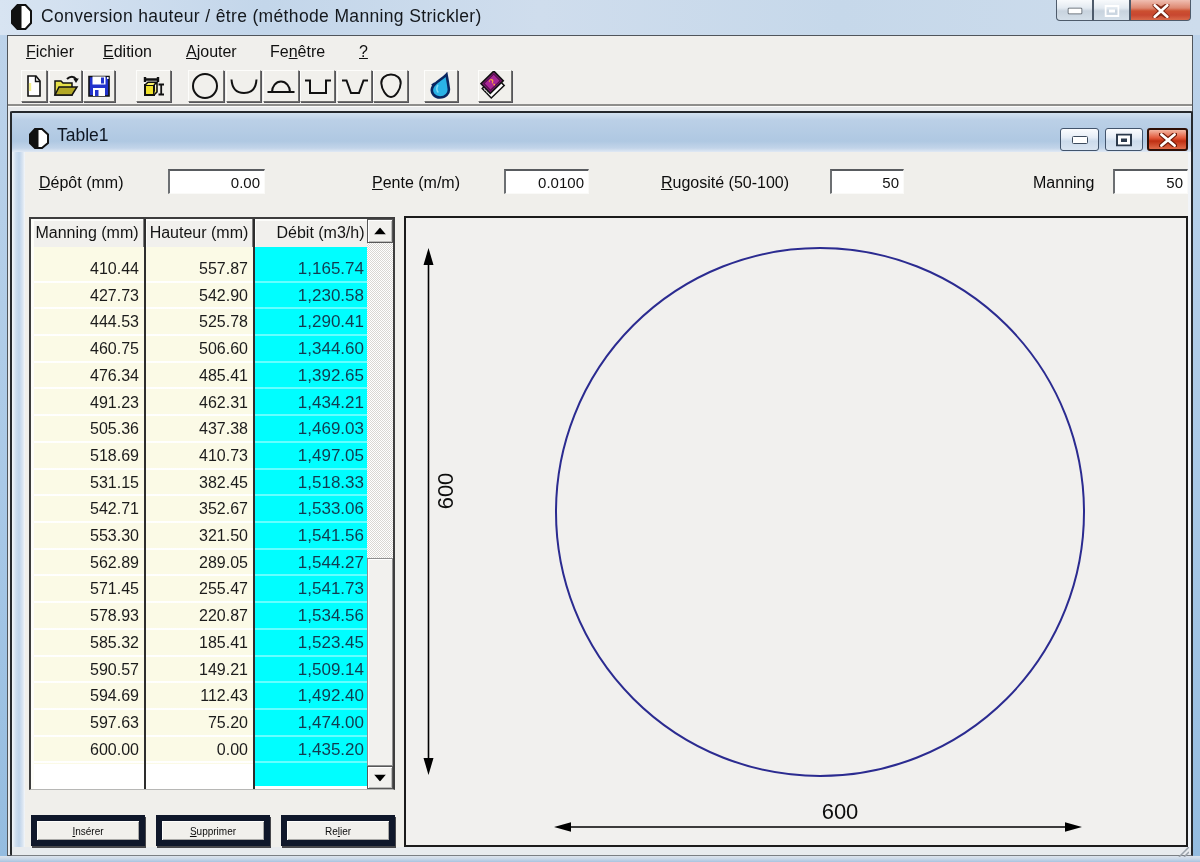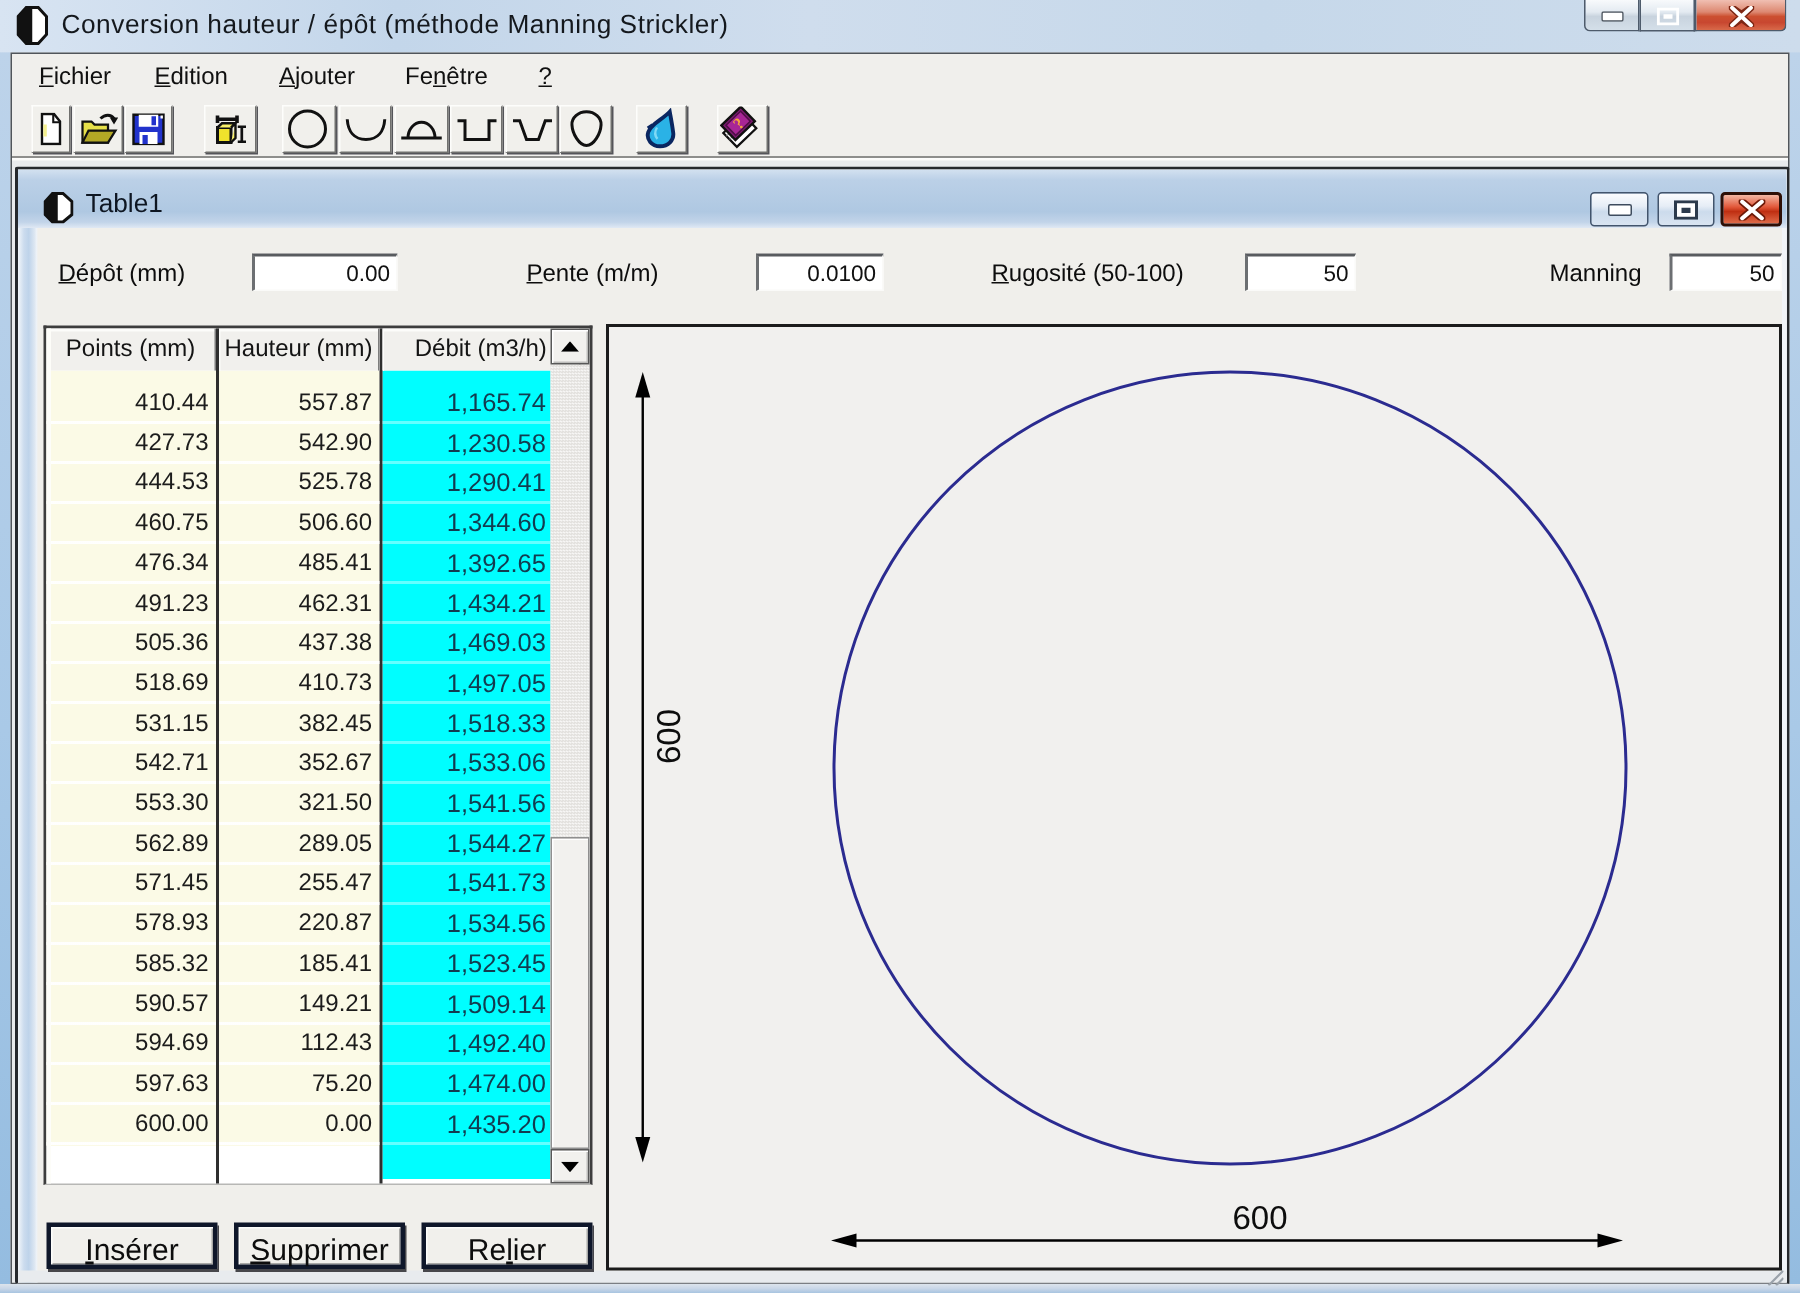--- a/index.html
+++ b/index.html
@@ -58,22 +58,22 @@
 .sbtn { left:367px; width:26px; background:#f2f1ee; border:1px solid #585858;
   box-shadow:inset 1px 1px 0 #ffffff, inset -1px -1px 0 #bdbdbb; }
 #strack { left:367px; top:243px; width:26px; height:546px;
   background:repeating-conic-gradient(#ffffff 0% 25%, #d9d7d3 25% 50%); background-size:2px 2px; }
 #sthumb { left:367px; top:558px; width:26px; height:208px; background:#f2f1ee; border:1px solid #8f8f8f;
   box-shadow:inset 1px 1px 0 #ffffff; }
 
 #panel { left:404px; top:216px; width:784px; height:631px; border:2px solid #1b1b1b; background:#f1f0ee; }
 
 .bbtn { top:815px; width:114px; height:31px; background:#f1f0ec;
-  border:3px solid #0f172a; box-shadow:inset 1px 1px 0 #fdfdfb, inset -1px -1px 0 #a8a8a6, 1px 2px 0 #47474b;
-  font-size:20px; color:#0d0d0d; text-align:center; padding-top:5px; }
+  border:6px solid #0f172a; box-shadow:inset 1px 1px 0 #fdfdfb, inset -1px -1px 0 #a8a8a6, 1px 2px 0 #47474b;
+  font-size:10px; color:#0d0d0d; text-align:center; padding-top:5px; }
 
 .mcb { top:0; height:21px; border:1px solid #4e5b6b; border-top:none; }
 #mcb-min { left:1056px; width:37px; border-bottom-left-radius:4px;
   background:linear-gradient(180deg,#f8fafc 0%,#e3eaf1 40%,#c8d3de 55%,#d4dfe9 100%); }
 #mcb-max { left:1093px; width:37px;
   background:linear-gradient(180deg,#f8fafc 0%,#e3eaf1 40%,#c8d3de 55%,#d4dfe9 100%); }
 #mcb-close { left:1130px; width:61px; border-bottom-right-radius:4px;
   background:linear-gradient(180deg,#f0bfb2 0%,#dd8871 40%,#cc4f30 55%,#c84730 75%,#d8694a 100%); }
 
 .ccb { top:128px; height:23px; border-radius:3px; }
@@ -83,21 +83,21 @@
   background:linear-gradient(180deg,#fbfcfe 0%,#e6edf6 40%,#ccdbec 58%,#d9e4f1 100%); }
 #ccb-close { left:1147px; width:41px; border:2px solid #2e0f06;
   background:linear-gradient(180deg,#f3b7a3 0%,#e2583a 42%,#bf2f12 58%,#e06c4a 100%); }
 .glyph { position:absolute; left:50%; top:50%; transform:translate(-50%,-50%); }
 .mcb .glyph { top:55%; }
 </style>
 </head>
 <body>
 
 <div class="abs" id="titlebar"></div>
-<div class="abs" id="titletext">Conversion hauteur / épôt (méthode Manning Strickler)</div>
+<div class="abs" id="titletext">Conversion hauteur / être (méthode Manning Strickler)</div>
 <div class="abs" id="leftedge"></div>
 <div class="abs" id="rightedge"></div>
 <div class="abs" id="bottomedge"></div>
 <div class="abs" id="client"></div>
 
 <svg class="abs" style="left:11px;top:4px" width="21" height="26" viewBox="0 0 21 26">
   <polygon points="6.5,1 14.5,1 20,7 20,19 14.5,25 6.5,25 1,19 1,7" fill="#fff" stroke="#111" stroke-width="2"></polygon>
   <path d="M10.5 1 L6.5 1 L1 7 L1 19 L6.5 25 L10.5 25 Z" fill="#111"></path>
 </svg>
 
@@ -198,35 +198,35 @@
 <div class="abs" id="cbottomframe"></div>
 <div class="abs" id="ccontent"></div>
 <svg class="abs" style="left:29px;top:128px" width="20" height="21" viewBox="0 0 20 21">
   <polygon points="6,1 13,1 19,6.5 19,15 13,20 6,20 1,15 1,6.5" fill="#fff" stroke="#111" stroke-width="2"></polygon>
   <path d="M9.5 1 L6 1 L1 6.5 L1 15 L6 20 L9.5 20 Z" fill="#111"></path>
 </svg>
 <div class="abs" id="ctext">Table1</div>
 
 <div class="abs flabel" style="left:39px"><u>D</u>épôt (mm)</div>
 <div class="abs finput" style="left:168px;width:97px">0.00</div>
-<div class="abs flabel" style="left:351px"><u>P</u>ente (m/m)</div>
+<div class="abs flabel" style="left:372px"><u>P</u>ente (m/m)</div>
 <div class="abs finput" style="left:504px;width:85px">0.0100</div>
 <div class="abs flabel" style="left:661px"><u>R</u>ugosité (50-100)</div>
 <div class="abs finput" style="left:830px;width:74px">50</div>
 <div class="abs flabel" style="left:1033px">Manning</div>
 <div class="abs finput" style="left:1113px;width:75px">50</div>
 
 <div class="abs" id="grid"></div>
 <div class="abs" style="left:31px;top:219px;width:3px;height:570px;background:#fdfdf9;z-index:3"></div>
 <div class="abs gcol" style="left:31px;width:113px;background:#fbfae6"></div>
 <div class="abs gcol" style="left:146px;width:107px;background:#fbfae6"></div>
 <div class="abs gcol" style="left:255px;width:112px;background:#00feff;height:539px"></div>
 <div class="abs gdivider" style="left:144px;width:2px"></div>
 <div class="abs gdivider" style="left:253px;width:2px"></div>
-<div class="abs gheadcell" style="left:31px;width:113px">Points (mm)</div>
+<div class="abs gheadcell" style="left:31px;width:113px">Manning (mm)</div>
 <div class="abs gheadcell" style="left:146px;width:107px">Hauteur (mm)</div>
 <div class="abs gheadcell" style="left:255px;width:132px">Débit (m3/h)</div>
 <div class="abs gtext" style="left:31px;top:256px;width:108px">410.44
 427.73
 444.53
 460.75
 476.34
 491.23
 505.36
 518.69

